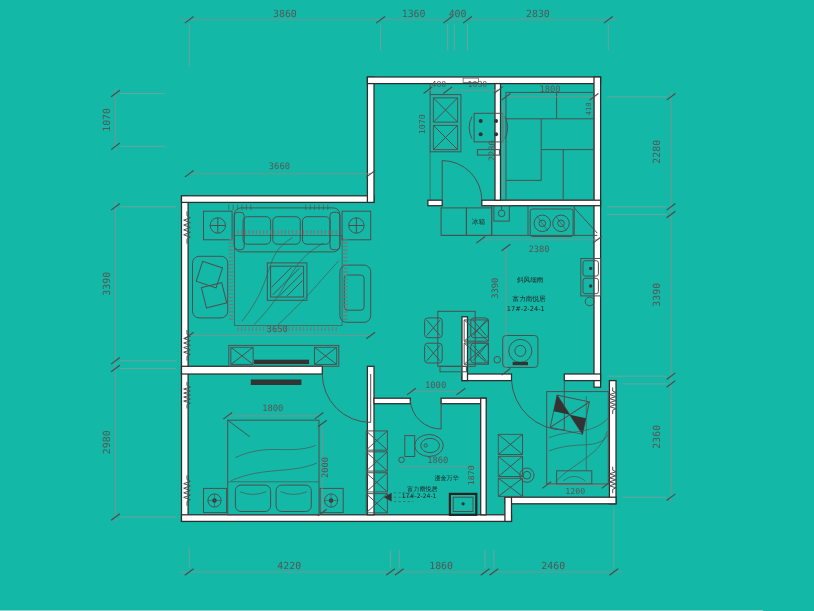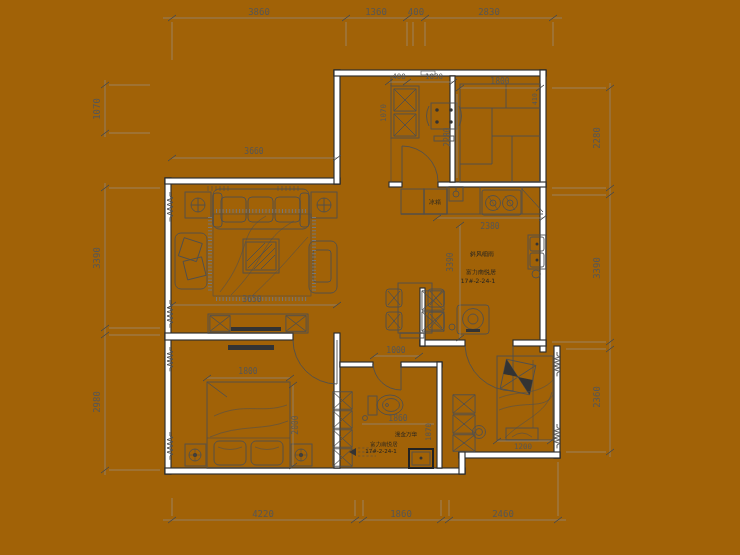--- a/index.html
+++ b/index.html
@@ -1,16 +1,16 @@
 <!DOCTYPE html>
 <html><head>
 <meta charset="utf-8">
 <style>
   html,body{margin:0;padding:0;background:#e9e9e9;}
-  .canvas{position:relative;width:740px;height:555px;background:#a16207;margin:0 auto;overflow:hidden;}
+  .canvas{position:relative;width:740px;height:555px;background:#14b8a6;margin:0 auto;overflow:hidden;}
   svg{display:block}
   svg line,svg path,svg rect,svg circle,svg ellipse,svg polyline{stroke:#4f4f4f;fill:none;stroke-width:.9;stroke-linecap:butt}
   .wall{fill:#ffffff;stroke:#2e2e2e;stroke-width:1.15}
   .diml{stroke:#8c8c8c;stroke-width:.7}
   .ext{stroke:#9a9a9a;stroke-width:.6}
   #tick line{stroke:#4a4a4a;stroke-width:1}
   text{fill:#565656;font:9px "DejaVu Sans Mono","Liberation Mono",monospace;stroke:none}
   .f8{font-size:8px}.f75{font-size:7.5px}.f65{font-size:6.5px}
   .cn{font-family:"DejaVu Sans","Liberation Sans",sans-serif;font-size:6px;fill:#222}
   .cn55{font-family:"DejaVu Sans","Liberation Sans",sans-serif;font-size:5.5px;fill:#222}

